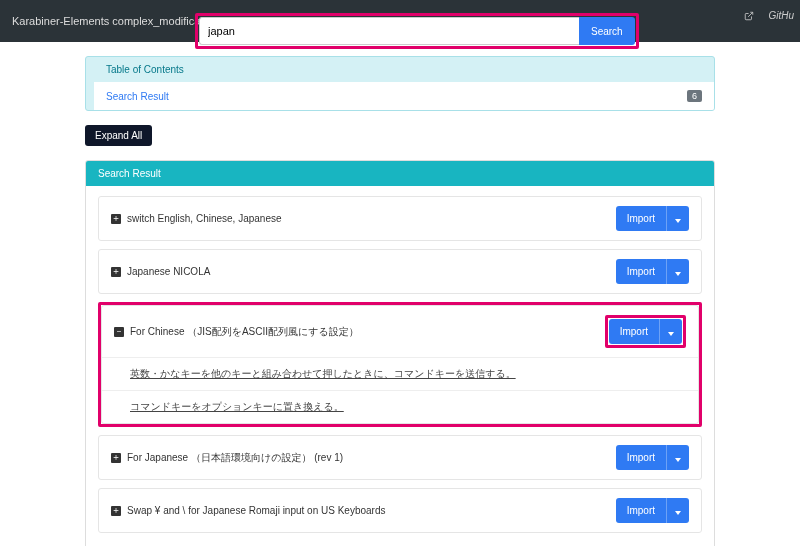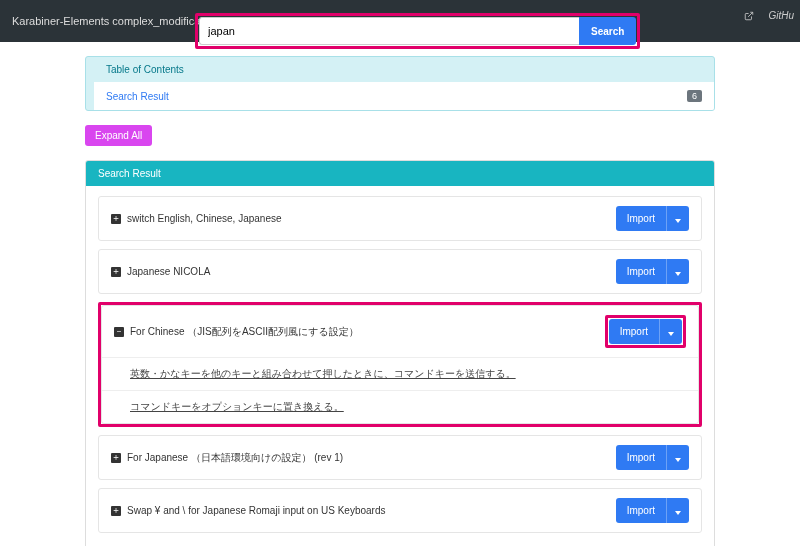--- a/index.html
+++ b/index.html
@@ -1,30 +1,30 @@
 <!DOCTYPE html>
 <html><head>
 <meta charset="utf-8">
 <style>
   *{box-sizing:border-box;margin:0;padding:0;}
   body{font-family:-apple-system,Segoe UI,Helvetica,Arial,sans-serif;font-size:10px;background:#fff;color:#333;}
   .navbar{background:#2b3338;color:#fff;height:42px;display:flex;align-items:center;padding:0 12px;position:relative;}
   .navbar-title{font-size:11px;color:#ddd;}
   .search-wrap{position:absolute;left:195px;top:13px;display:flex;border:3px solid #e1006a;border-radius:2px;padding:1px;}
   .search-input{width:380px;height:28px;padding:2px 8px;font-size:11px;border:1px solid #ccc;border-right:none;border-radius:3px 0 0 3px;outline:none;}
-  .search-btn{background:#2f7af3;color:#fff;border:none;font-size:10px;padding:0 12px;border-radius:0 3px 3px 0;cursor:pointer;font-weight:bold;}
+  .search-btn{background:#2f7af3;color:#fff;border:none;font-size:10px;padding:0 12px;border-radius:0 3px 3px 0;cursor:pointer;}
   .gh-link{position:absolute;right:6px;top:10px;color:#ccc;font-size:10px;display:flex;align-items:center;gap:14px;font-style:italic;}
   .gh-link svg{width:10px;height:10px;}
   .container{width:630px;margin:0 auto;padding-top:14px;}
   .toc{border:1px solid #a8e0e8;border-radius:3px;background:#d4f1f5;overflow:hidden;margin-bottom:14px;padding-left:8px;}
   .toc-head{padding:7px 12px;color:#05788a;font-size:10px;}
   .toc-body{background:#fff;display:flex;justify-content:space-between;align-items:center;padding:8px 12px;}
   .toc-link{color:#2f7af3;font-size:10px;text-decoration:none;cursor:pointer;}
   .toc-count{background:#6c757d;color:#fff;border-radius:2px;font-size:9px;padding:1px 5px;}
-  .expand-btn{background:#d946ef;color:#fff;border:none;border-radius:3px;font-size:10px;padding:5px 10px;cursor:pointer;margin-bottom:14px;}
+  .expand-btn{background:#0f172a;color:#fff;border:none;border-radius:3px;font-size:10px;padding:5px 10px;cursor:pointer;margin-bottom:14px;}
   .panel{border:1px solid #ddd;border-radius:3px;overflow:hidden;margin-bottom:16px;}
   .panel-head{background:#18b5c1;color:#fff;padding:7px 12px;font-size:10px;}
   .panel-body{padding:10px 12px;background:#fff;}
   .rule{border:1px solid #e5e5e5;border-radius:3px;margin-bottom:8px;background:#fff;}
   .rule-head{display:flex;justify-content:space-between;align-items:center;padding:9px 12px;}
   .rule-title{display:flex;align-items:center;gap:6px;font-size:10px;color:#333;}
   .plus{width:10px;height:10px;background:#333;color:#fff;font-size:9px;display:inline-flex;align-items:center;justify-content:center;border-radius:1px;line-height:1;}
   .btn-grp{display:flex;}
   .import-btn{background:#2f7af3;color:#fff;border:none;font-size:10px;padding:5px 11px;border-radius:3px 0 0 3px;cursor:pointer;}
   .import-caret{background:#2f7af3;color:#fff;border:none;border-left:1px solid rgba(255,255,255,.3);padding:5px 8px;border-radius:0 3px 3px 0;cursor:pointer;}

